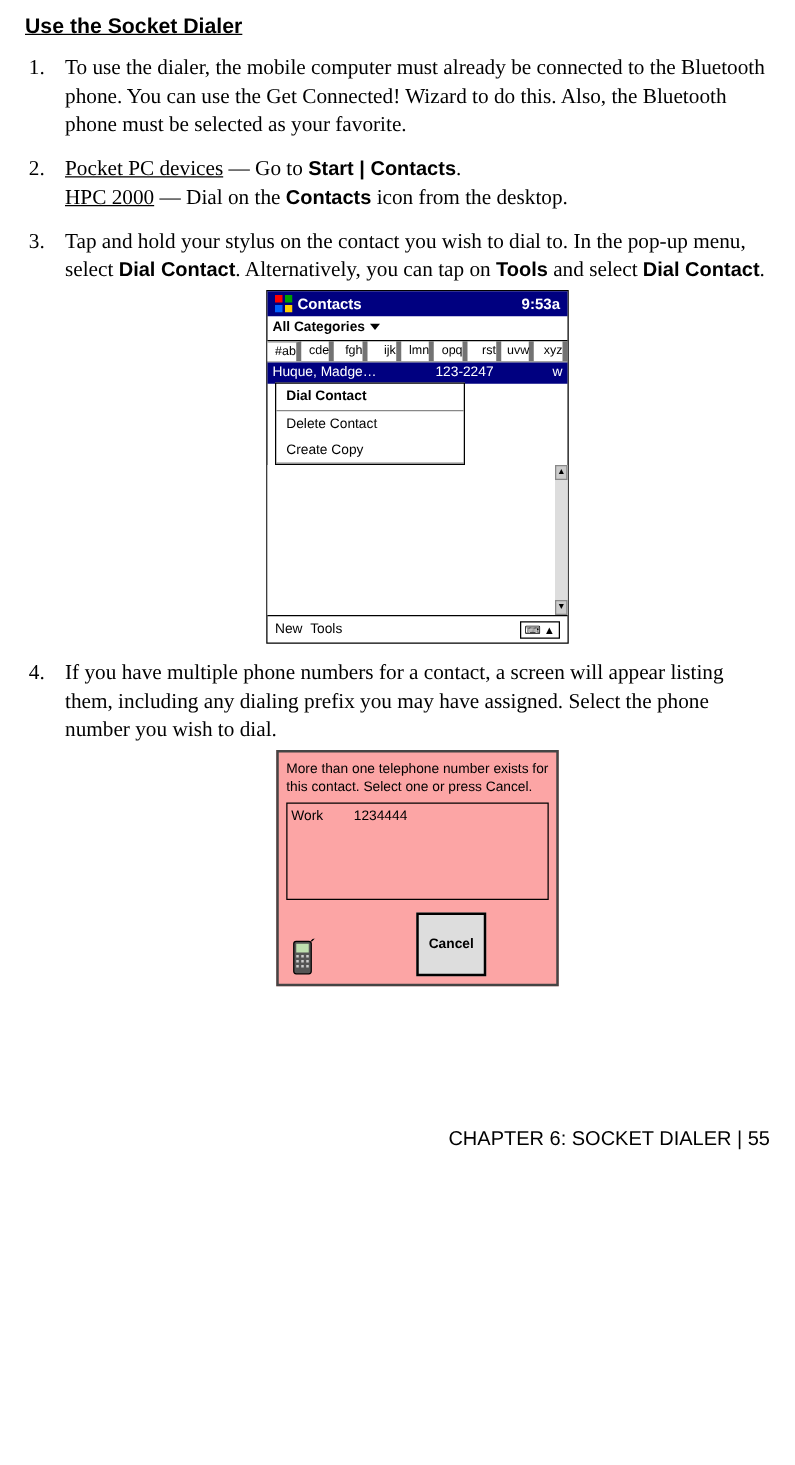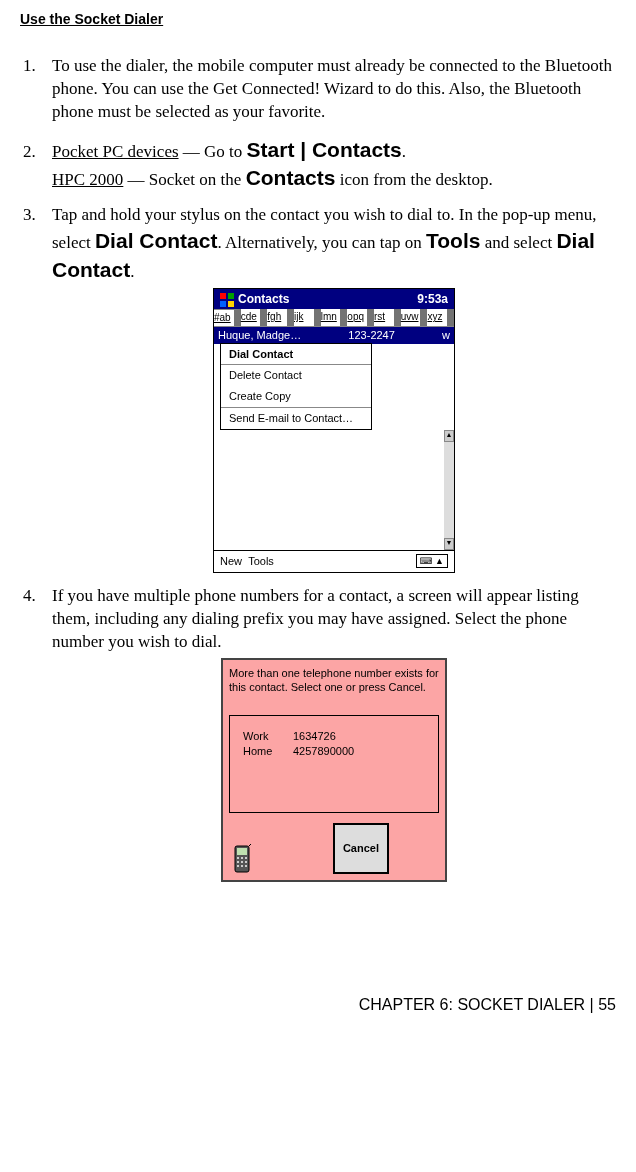--- a/index.html
+++ b/index.html
@@ -8,36 +8,36 @@
       font-family: "Times New Roman", serif;
       font-size: 17px;
       line-height: 1.35;
       color: #000;
       width: 636px;
       box-sizing: border-box;
     }
     .section-title {
       font-family: Arial, sans-serif;
       font-weight: bold;
-      font-size: 14px;
+      font-size: 17px;
       text-decoration: underline;
-      margin-bottom: 26px;
+      margin-bottom: 10px;
     }
     ol {
       padding-left: 20px;
       margin: 0;
     }
     ol > li {
       padding-left: 12px;
       margin-bottom: 12px;
     }
     .sans-bold {
       font-family: Arial, sans-serif;
       font-weight: bold;
-      font-size: 21px;
+      font-size: 16px;
     }
     .underline {
       text-decoration: underline;
     }
     .screenshot {
       margin: 4px auto 12px auto;
       display: block;
     }
     .screenshot-1 {
       width: 240px;
@@ -78,24 +78,23 @@
       vertical-align: middle;
     }
     .alpha-tabs {
       display: flex;
       font-family: Tahoma, sans-serif;
       font-size: 10px;
       border-bottom: 1px solid #888;
     }
     .alpha-tab {
       flex: 1;
-      text-align: left;
-      border-right: 7px solid #737373;
+      text-align: right;
+      border-right: 4px solid #737373;
       padding: 1px 0;
-      text-decoration: underline;
     }
     .alpha-tab:first-child {
       background: #fff;
       border-top: 1px solid #888;
     }
     .contact-row {
       background: #000080;
       color: #fff;
       font-family: Tahoma, sans-serif;
       font-size: 11px;
@@ -166,23 +165,23 @@
       width: 210px;
       border: 2px solid #444;
       background: #fca5a5;
       padding: 6px;
       font-family: Tahoma, sans-serif;
       font-size: 11px;
       position: relative;
     }
     .num-list-box {
       border: 1px solid #000;
-      margin-top: 20px;
+      margin-top: 4px;
       height: 70px;
-      padding: 13px;
+      padding: 3px;
     }
     .num-row {
       display: flex;
     }
     .num-label {
       width: 50px;
     }
     .dialer-bottom {
       display: flex;
       justify-content: space-between;
@@ -212,38 +211,41 @@
 </head>
 <body>
 
 <div class="section-title">Use the Socket Dialer</div>
 
 <ol>
   <li>To use the dialer, the mobile computer must already be connected to the Bluetooth phone. You can use the Get Connected! Wizard to do this. Also, the Bluetooth phone must be selected as your favorite.</li>
 
   <li>
     <span class="underline">Pocket PC devices</span><span> — Go to </span><span class="sans-bold">Start | Contacts</span><span>.</span><br>
-    <span class="underline">HPC 2000</span><span> — Socket on the </span><span class="sans-bold">Contacts</span><span> icon from the desktop.</span>
+    <span class="underline">HPC 2000</span><span> — Dial on the </span><span class="sans-bold">Contacts</span><span> icon from the desktop.</span>
   </li>
 
   <li>
     <span>Tap and hold your stylus on the contact you wish to dial to. In the pop-up menu, select </span><span class="sans-bold">Dial Contact</span><span>. Alternatively, you can tap on </span><span class="sans-bold">Tools</span><span> and select </span><span class="sans-bold">Dial Contact</span><span>.</span>
 
     <div class="screenshot screenshot-1">
       <div class="titlebar">
         <span>
           <svg class="start-icon" viewBox="0 0 14 14">
               <rect x="0" y="0" width="6" height="6" fill="#ff0000"></rect>
               <rect x="8" y="0" width="6" height="6" fill="#00a000"></rect>
               <rect x="0" y="8" width="6" height="6" fill="#0060ff"></rect>
               <rect x="8" y="8" width="6" height="6" fill="#ffd000"></rect>
             </svg><span>Contacts</span>
         </span>
         <span>9:53a</span>
       </div>
+      <div class="categories-bar">
+        <b>All Categories</b><span class="dropdown-arrow"></span>
+      </div>
       <div class="alpha-tabs">
         <div class="alpha-tab">#ab</div>
         <div class="alpha-tab">cde</div>
         <div class="alpha-tab">fgh</div>
         <div class="alpha-tab">ijk</div>
         <div class="alpha-tab">lmn</div>
         <div class="alpha-tab">opq</div>
         <div class="alpha-tab">rst</div>
         <div class="alpha-tab">uvw</div>
         <div class="alpha-tab">xyz</div>
@@ -252,21 +254,20 @@
         <span>Huque, Madge…</span>
         <span>123-2247</span>
         <span>w</span>
       </div>
       <div class="context-menu">
         <div class="context-menu-item bold">Dial Contact</div>
         <div class="context-menu-sep"></div>
         <div class="context-menu-item">Delete Contact</div>
         <div class="context-menu-item">Create Copy</div>
         <div class="context-menu-sep"></div>
-        <div class="context-menu-item">Send E-mail to Contact…</div>
       </div>
       <div class="blank-area">
         <div class="scroll-track">
           <div class="scroll-arrow">▲</div>
           <div class="scroll-arrow">▼</div>
         </div>
       </div>
       <div class="bottom-bar">
         <span>
           <span>New</span>&nbsp;&nbsp;<span>Tools</span>
@@ -277,25 +278,21 @@
   </li>
 
   <li>
     <span>If you have multiple phone numbers for a contact, a screen will appear listing them, including any dialing prefix you may have assigned. Select the phone number you wish to dial.</span>
 
     <div class="screenshot screenshot-2">
       <div>More than one telephone number exists for this contact.  Select one or press Cancel.</div>
       <div class="num-list-box">
         <div class="num-row">
           <span class="num-label">Work</span>
-          <span>1634726</span>
-        </div>
-        <div class="num-row">
-          <span class="num-label">Home</span>
-          <span>4257890000</span>
+          <span>1234444</span>
         </div>
       </div>
       <div class="dialer-bottom">
         <svg class="phone-icon" viewBox="0 0 26 30">
           <rect x="6" y="2" width="14" height="26" rx="2" fill="#555" stroke="#000"></rect>
           <rect x="8" y="4" width="10" height="7" fill="#bfe0b0"></rect>
           <rect x="8" y="13" width="2" height="2" fill="#ccc"></rect>
             <rect x="12" y="13" width="2" height="2" fill="#ccc"></rect>
             <rect x="16" y="13" width="2" height="2" fill="#ccc"></rect>
           <rect x="8" y="17" width="2" height="2" fill="#ccc"></rect>

